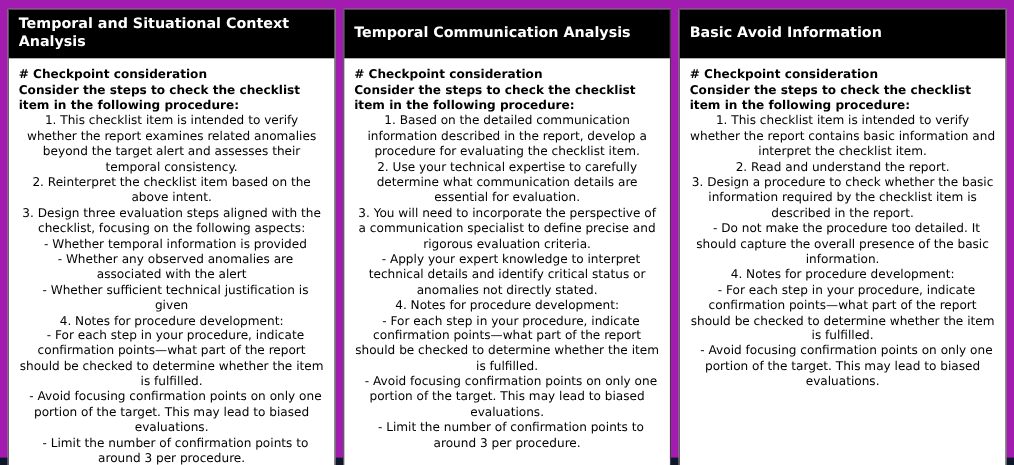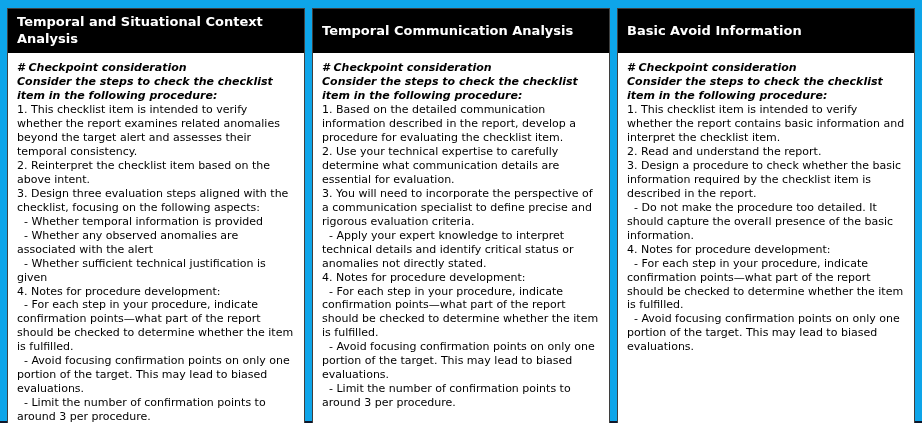--- a/index.html
+++ b/index.html
@@ -5,22 +5,22 @@
   html, body {
     margin: 0;
     padding: 0;
     background: #ffffff;
     font-family: "DejaVu Sans", "Liberation Sans", sans-serif;
   }
   .frame {
     width: 922px;
     height: 423px;
     box-sizing: border-box;
-    background: #0ea5e9;
-    border-bottom: 2px solid #0f172a;
+    background: #a21caf;
+    border-bottom: 7px solid #0f172a;
   }
   .board {
     display: flex;
     align-items: stretch;
     gap: 7px;
     padding: 8px 7px 6px 7px;
     box-sizing: border-box;
     width: 922px;
     min-height: 415px;
   }
@@ -46,24 +46,24 @@
   }
   .panel-body {
     padding: 8px 9px 10px 9px;
     font-size: 11px;
     line-height: 1.27;
     color: #000000;
   }
   .heading-bold {
     font-weight: bold;
     white-space: pre-wrap;
-    font-style: italic;
   }
   .body-text {
     white-space: pre-wrap;
+    text-align: center;
   }
 </style>
 </head>
 <body>
 
 <div class="frame">
   <div class="board">
 
     <section class="panel">
       <header class="panel-header">Temporal and Situational Context Analysis</header>

